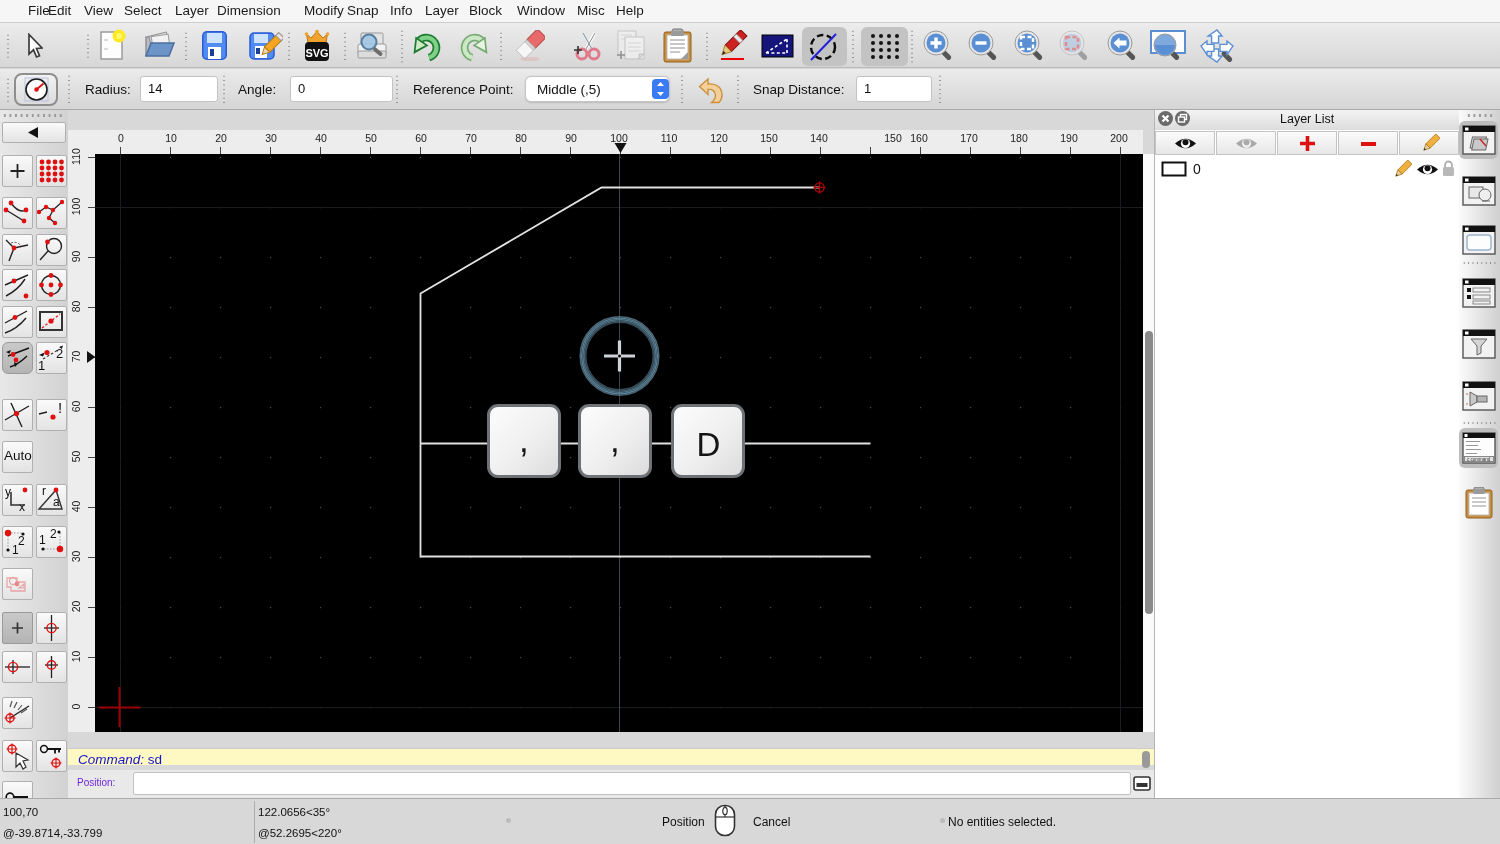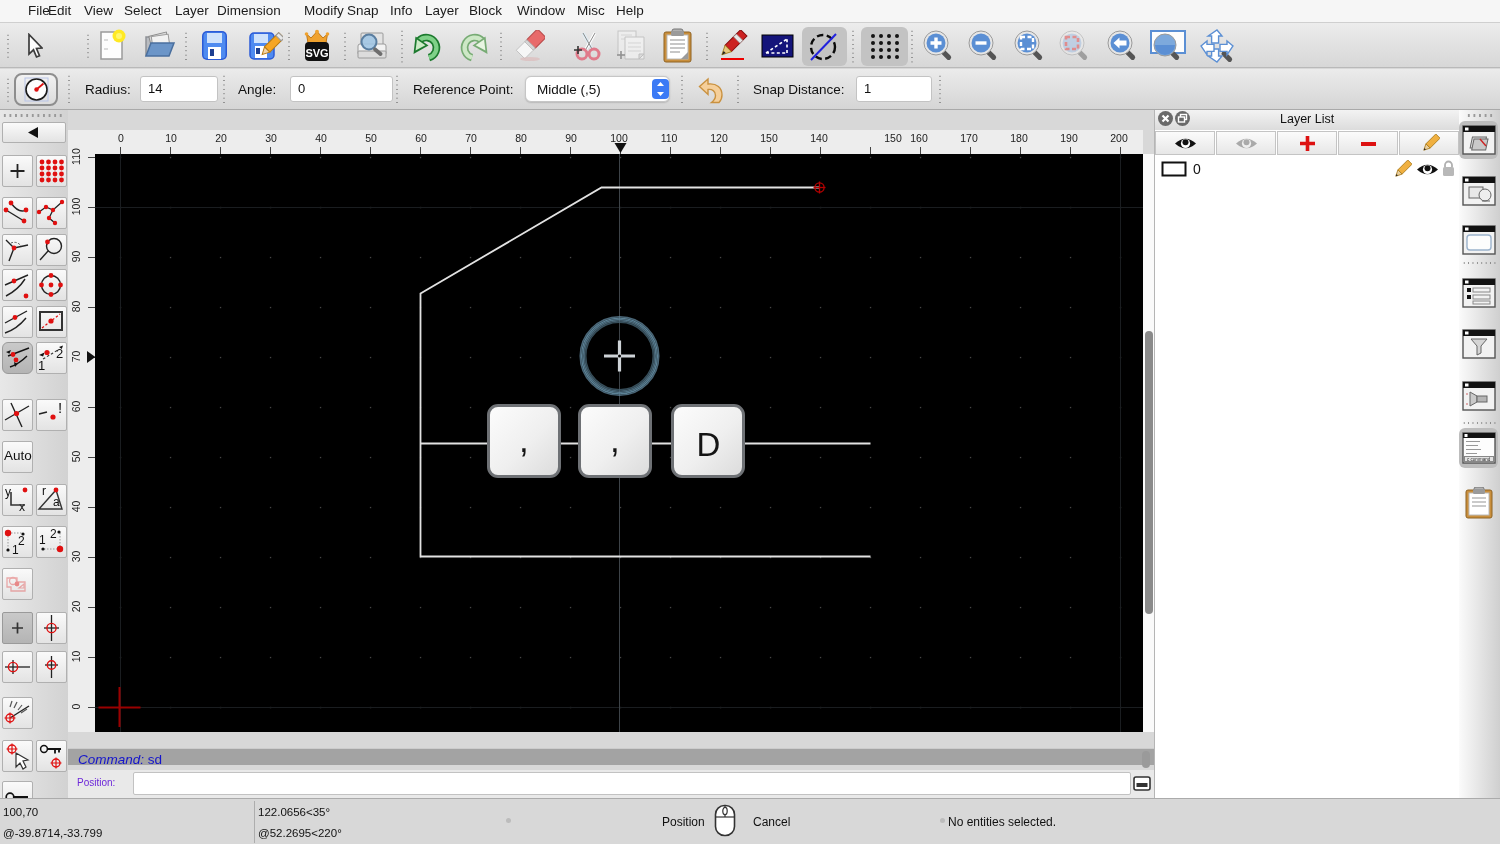--- a/index.html
+++ b/index.html
@@ -21,21 +21,21 @@
 .db{position:absolute;width:31px;height:32px;background:linear-gradient(#fafafa,#e3e3e3);border:1px solid #b0b0b0;border-radius:2px;}
 .dbsel{background:linear-gradient(#c9c9c9,#b4b4b4);border-radius:6px;border:1px solid #9a9a9a;}
 #tabbar{position:absolute;left:68px;top:110px;width:1086px;height:20px;background:linear-gradient(#e4e4e4,#d6d6d6);border-bottom:1px solid #c2c2c2;}
 #rulertop{position:absolute;left:95px;top:130px;width:1048px;height:24px;background:#ededed;}
 #rulerleft{position:absolute;left:68px;top:130px;width:27px;height:602px;background:#ededed;overflow:hidden;}
 .rl{position:absolute;top:2px;width:22px;text-align:center;font-size:10.5px;color:#222;}
 .rv{position:absolute;left:-1px;top:0;width:22px;height:11px;text-align:center;font-size:10.5px;color:#222;transform:rotate(-90deg) translateY(-3px);transform-origin:center;}
 #canvas{position:absolute;left:95px;top:154px;width:1048px;height:578px;background:#000;overflow:hidden;}
 #vscroll{position:absolute;left:1143px;top:154px;width:11px;height:578px;background:#fafafa;}
 #hscrollrow{position:absolute;left:95px;top:732px;width:1059px;height:16px;background:#f5f5f5;}
-#cmdrow{position:absolute;left:68px;top:748px;width:1086px;height:17px;background:#a3a3a3;border-top:1px solid #ccc;}
+#cmdrow{position:absolute;left:68px;top:748px;width:1086px;height:17px;background:#fef9c3;border-top:1px solid #ccc;}
 #posrow{position:absolute;left:68px;top:770px;width:1086px;height:28px;background:#e9e9e9;}
 
 #layerpanel{position:absolute;left:1154px;top:110px;width:305px;height:688px;background:#fff;border-left:1px solid #b5b5b5;}
 #lphead{position:absolute;left:0;top:0;width:304px;height:20px;background:linear-gradient(#f3f3f3,#dcdcdc);}
 .lpcell{position:absolute;top:21px;height:24px;background:linear-gradient(#fbfbfb,#e7e7e7);border:1px solid #c4c4c4;}
 #rightdock{position:absolute;left:1459px;top:110px;width:41px;height:688px;background:linear-gradient(90deg,#fbfbfb,#cfcfcf);}
 
 #statusbar{position:absolute;left:0;top:798px;width:1500px;height:46px;background:#d8d8d8;border-top:1px solid #ababab;font-size:11.5px;color:#111;}
 
 .key{position:absolute;width:74px;height:74px;border:3px solid #6e7175;border-radius:11px;background:linear-gradient(135deg,#fcfcfc 0%,#efefef 55%,#dcdcdc 100%);color:#141414;}

